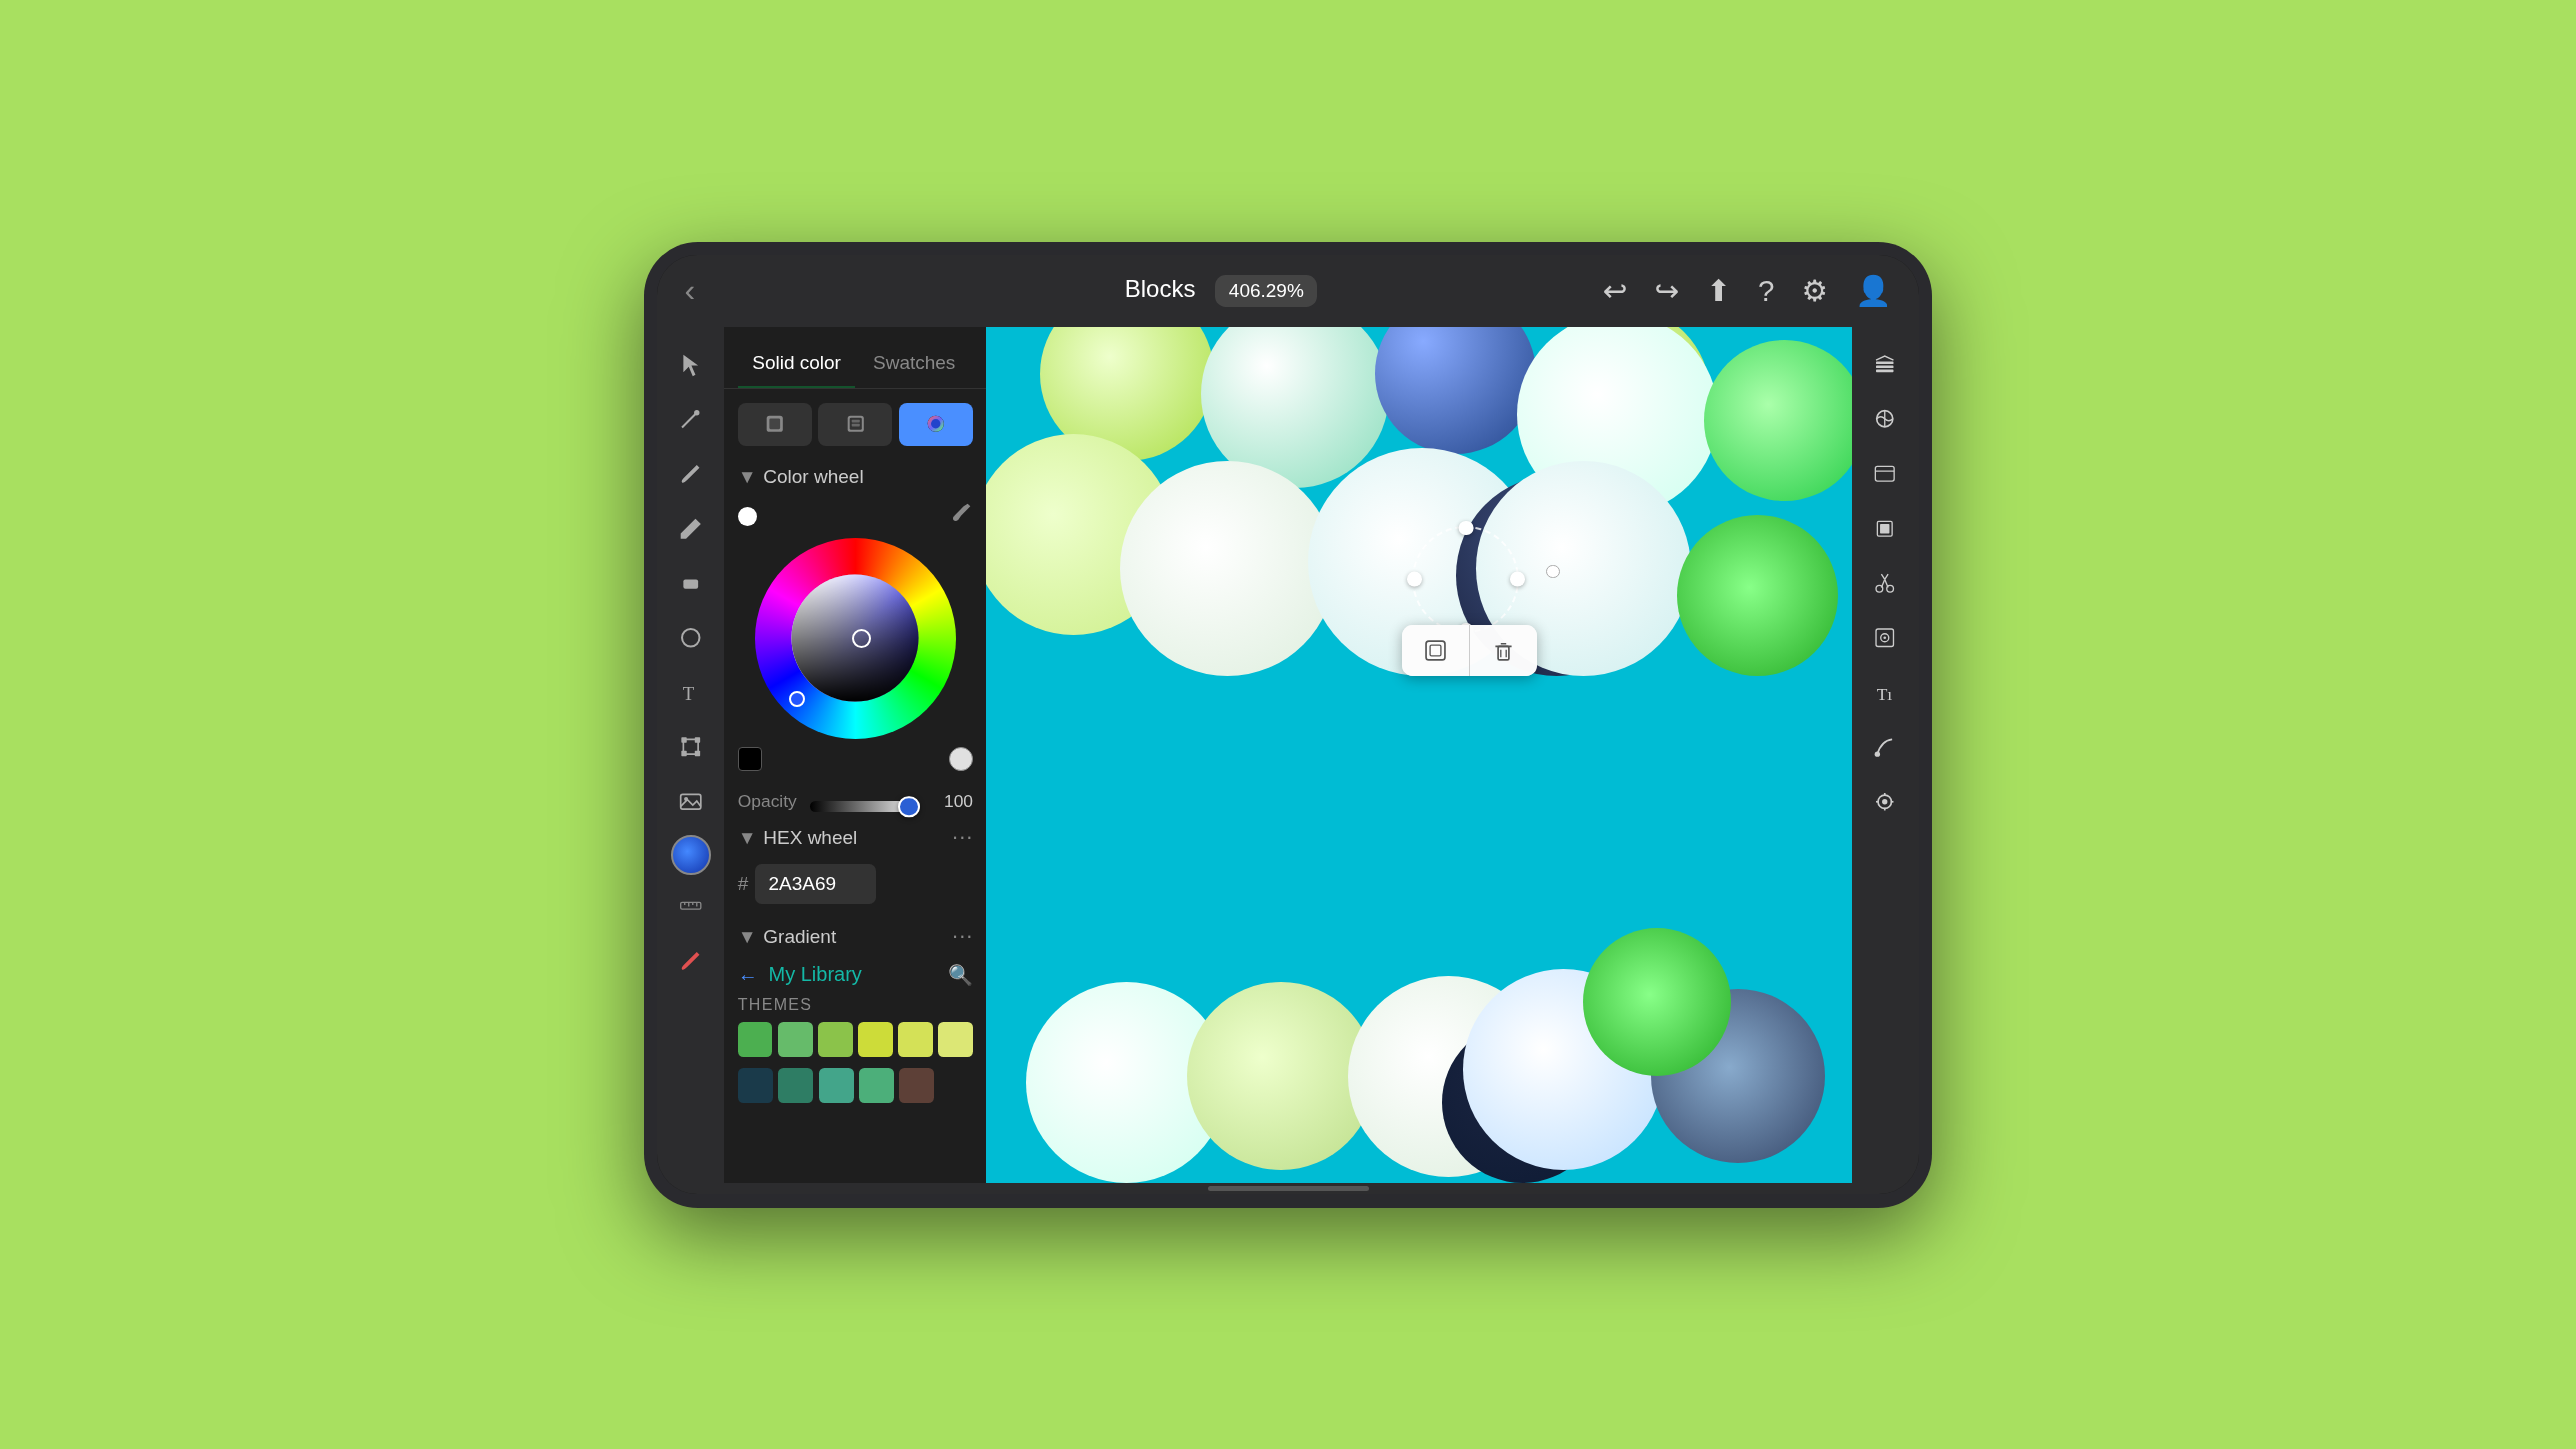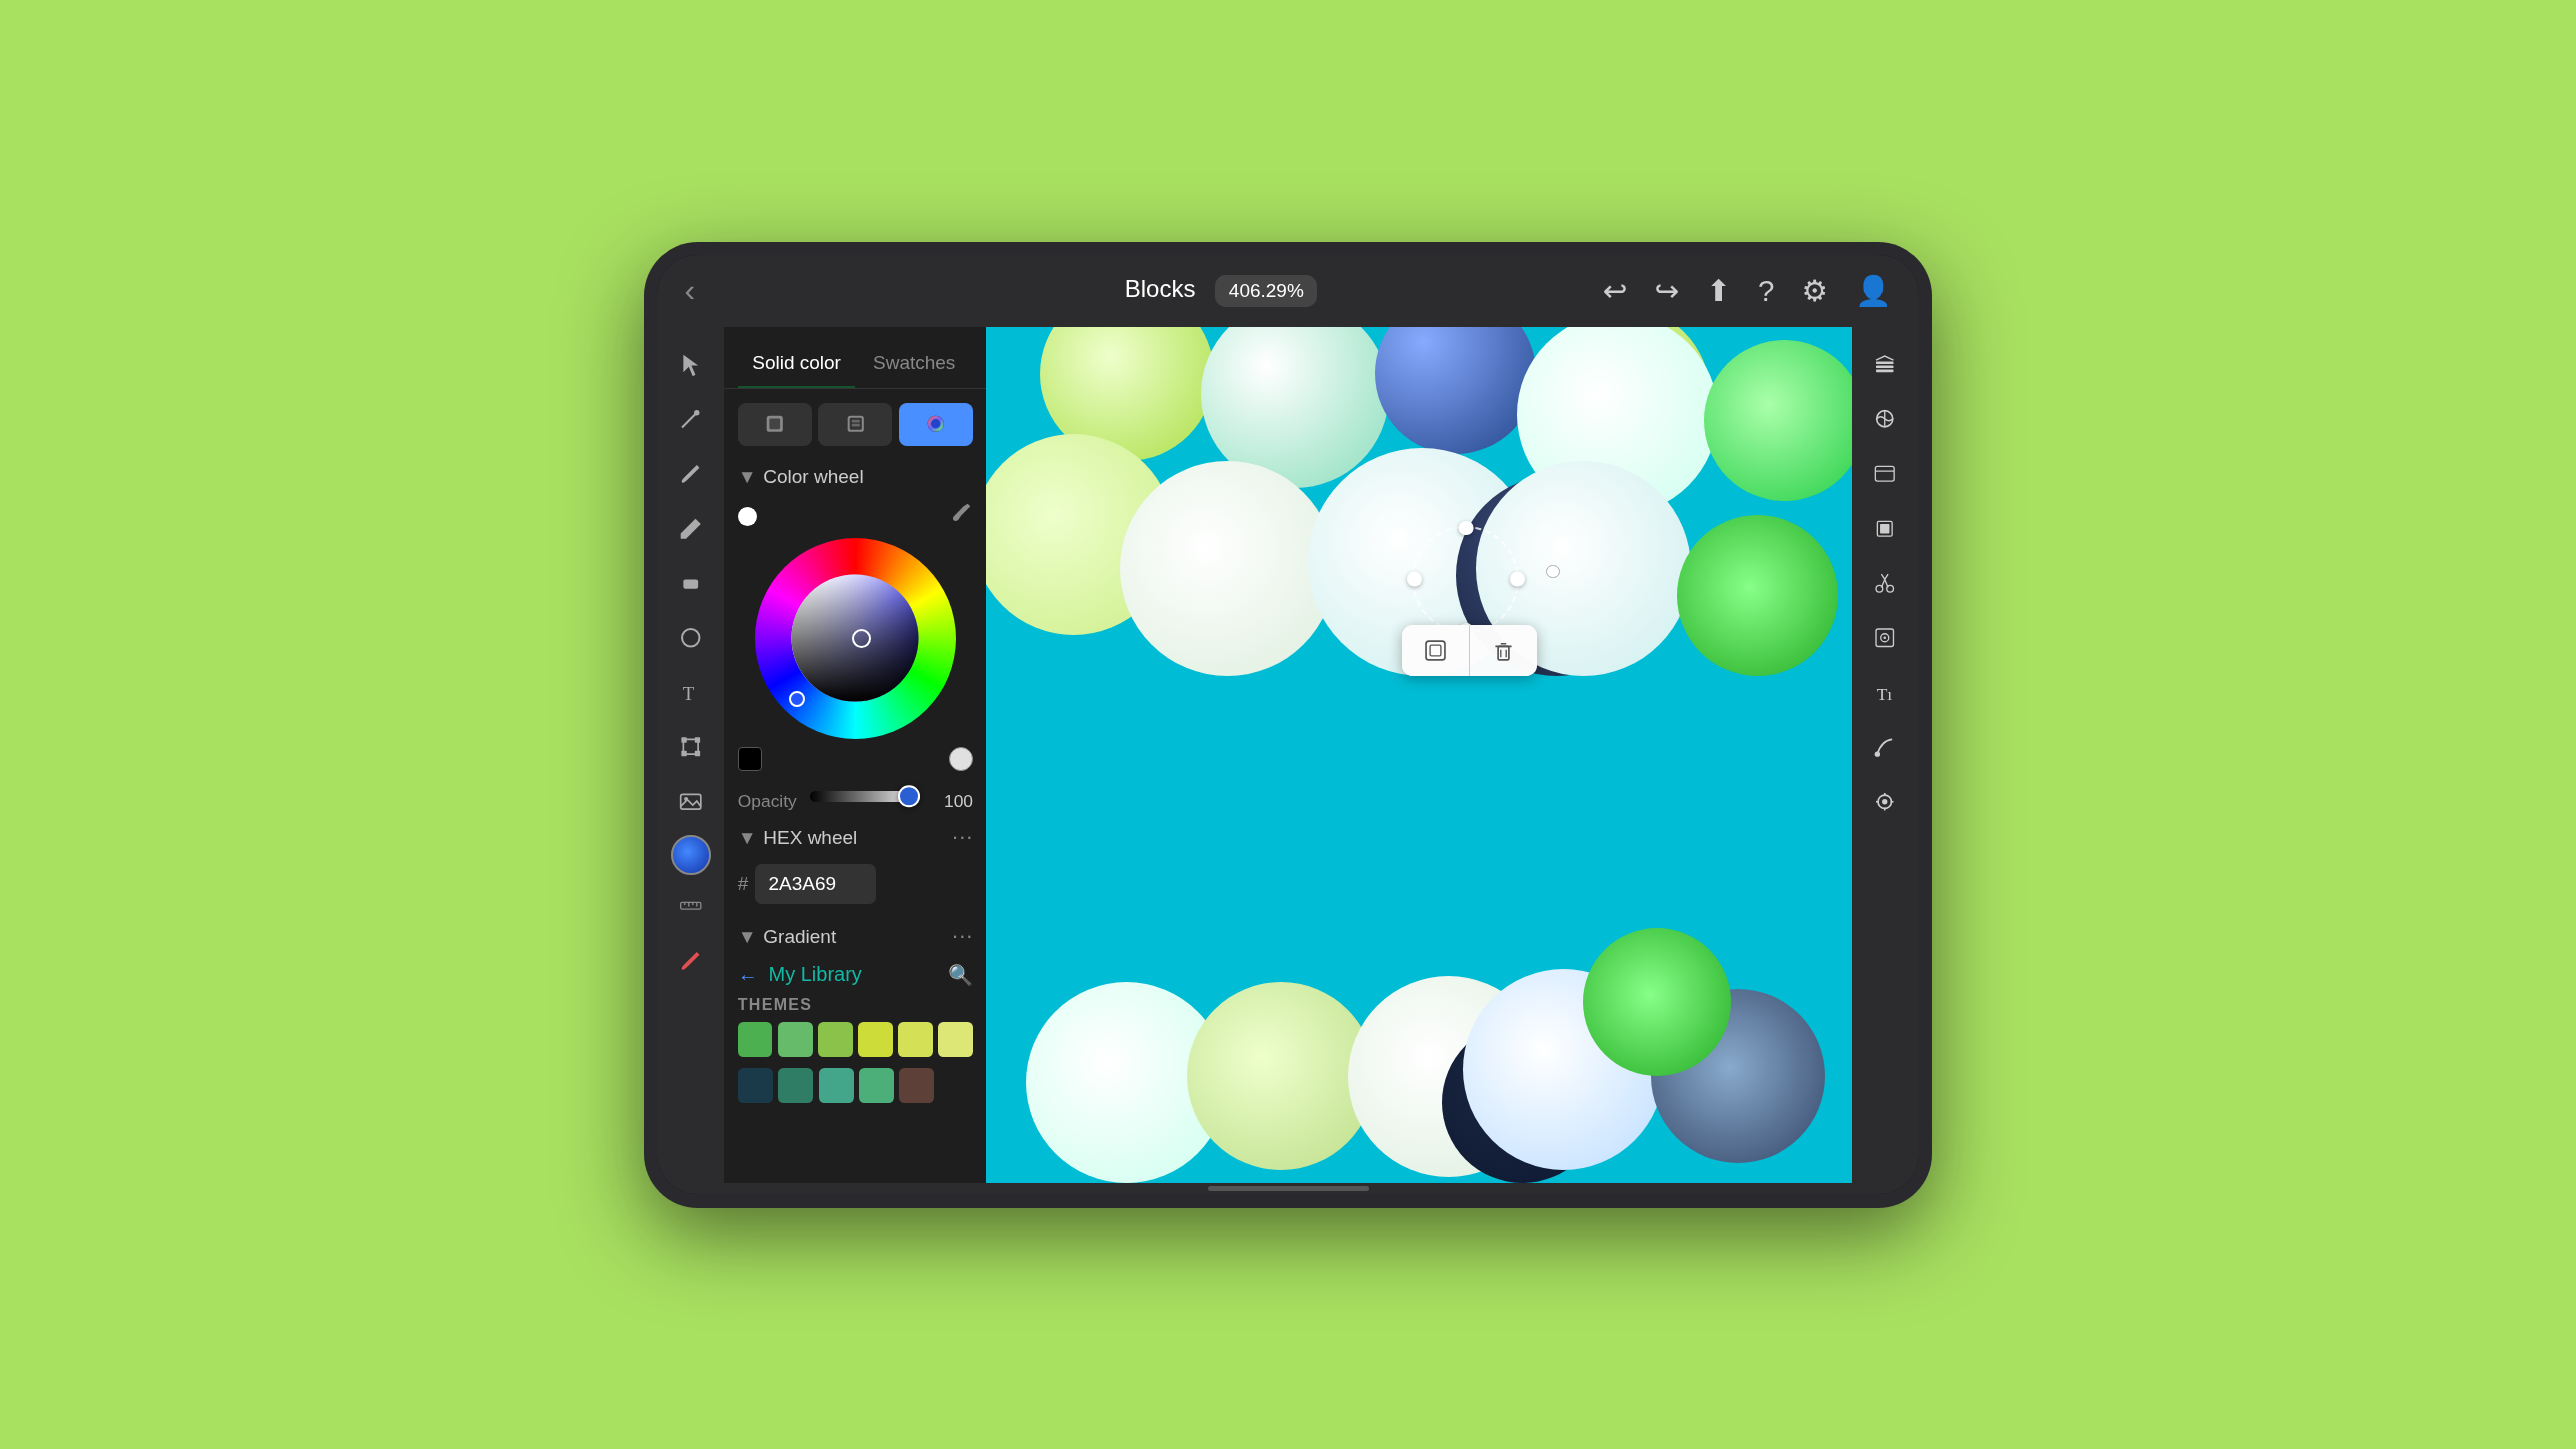--- a/index.html
+++ b/index.html
@@ -325,21 +325,21 @@
       width: 24px;
       height: 24px;
       border-radius: 50%;
       background: #e0e0e0;
       border: 0.7px solid #888;
     }
 
     
     .opacity-row {
       display: flex;
-      align-items: flex-start;
+      align-items: flex-end;
       padding: 6.7px 13.4px;
       gap: 13.4px;
     }
 
     .opacity-label {
       color: #888;
       font-size: 17.4px;
       flex: 1;
     }
 
@@ -432,21 +432,20 @@
       color: #888;
       font-size: 20px;
       cursor: pointer;
     }
 
     .themes-label {
       color: #888;
       font-size: 16px;
       padding: 2.7px 13.4px;
       letter-spacing: 1.3px;
-      font-weight: bold;
     }
 
     .swatches-grid-row {
       display: flex;
       padding: 5.4px 13.4px;
       gap: 5.4px;
     }
 
     .swatch-item {
       width: 35px;

